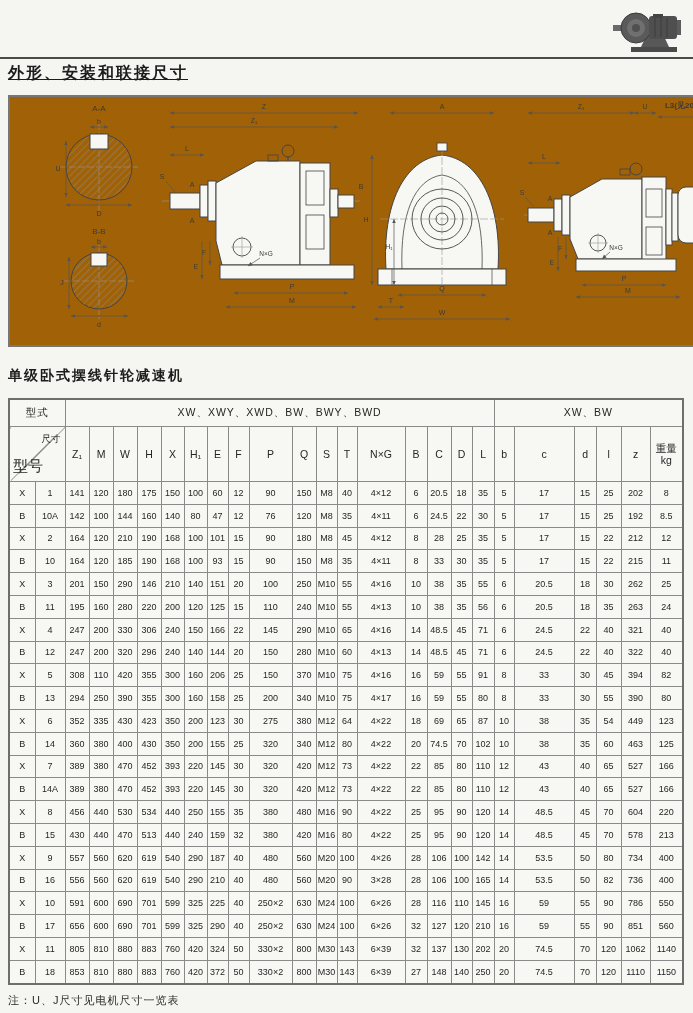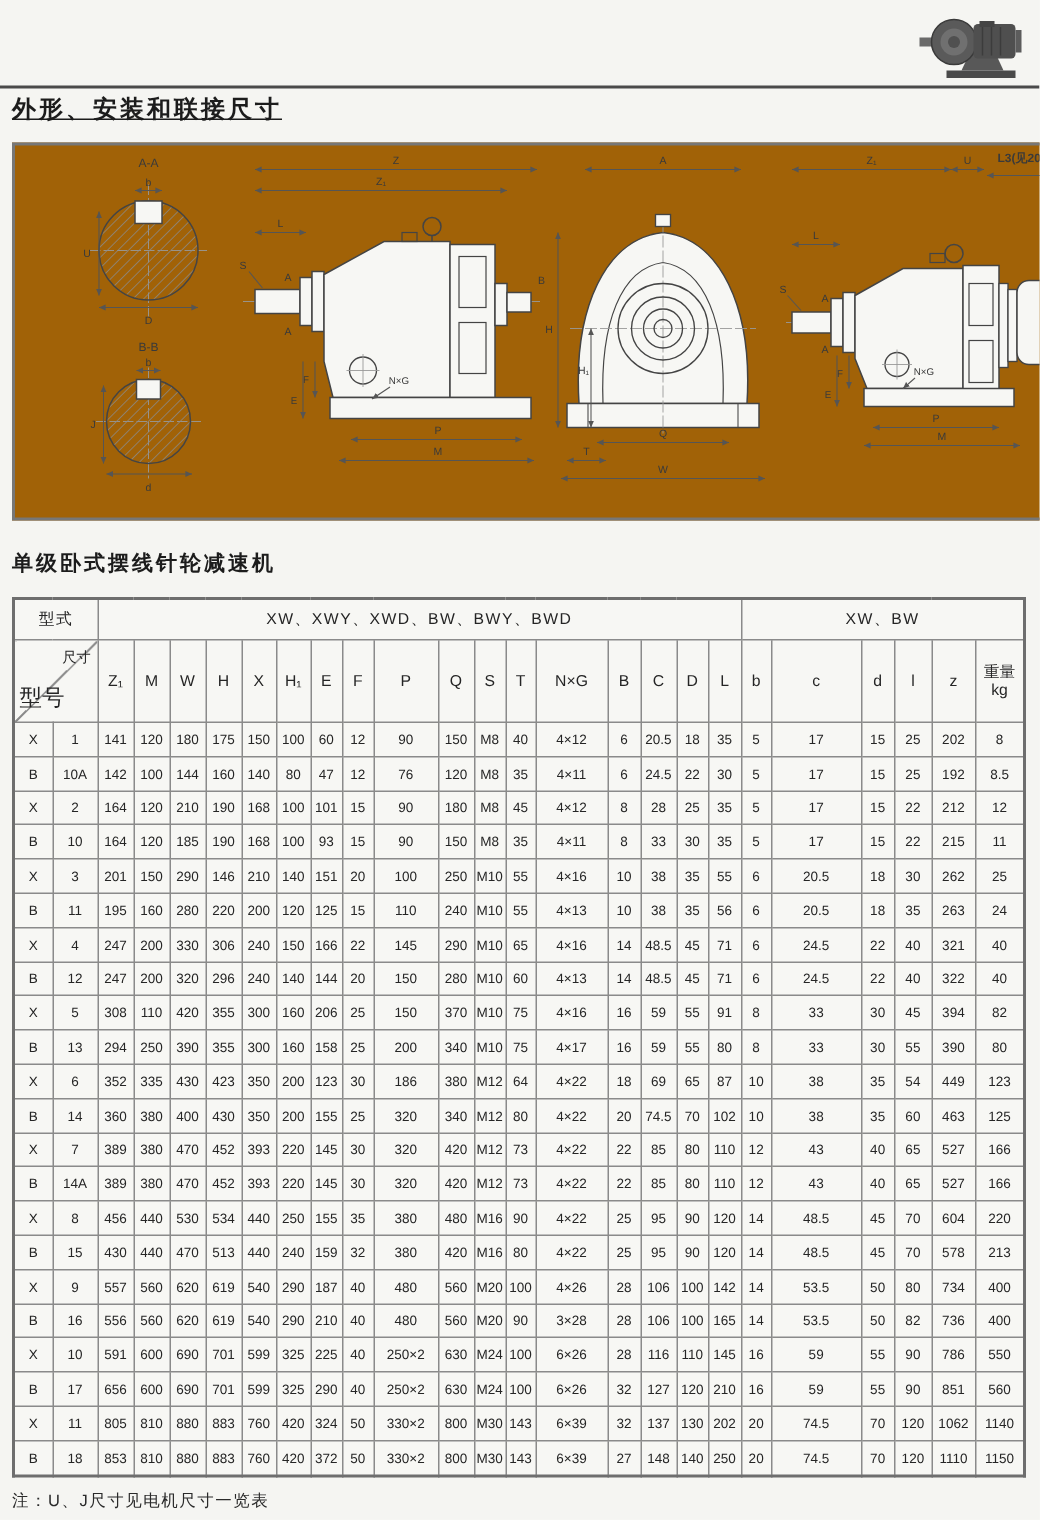--- a/index.html
+++ b/index.html
@@ -564,21 +564,21 @@
         <td>X</td>
         <td>6</td>
         <td>352</td>
         <td>335</td>
         <td>430</td>
         <td>423</td>
         <td>350</td>
         <td>200</td>
         <td>123</td>
         <td>30</td>
-        <td>186</td>
+        <td>275</td>
         <td>380</td>
         <td>M12</td>
         <td>64</td>
         <td>4×22</td>
         <td>18</td>
         <td>69</td>
         <td>65</td>
         <td>87</td>
         <td>10</td>
         <td>38</td>

